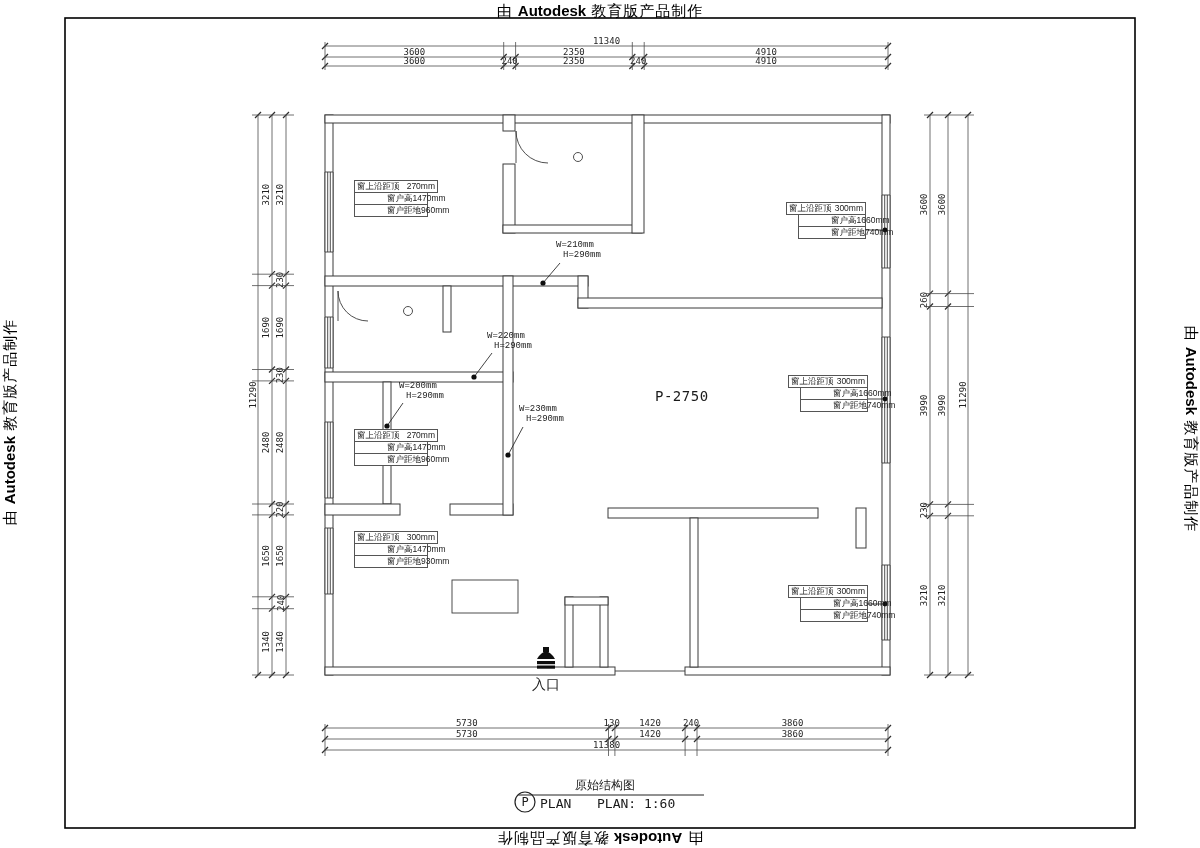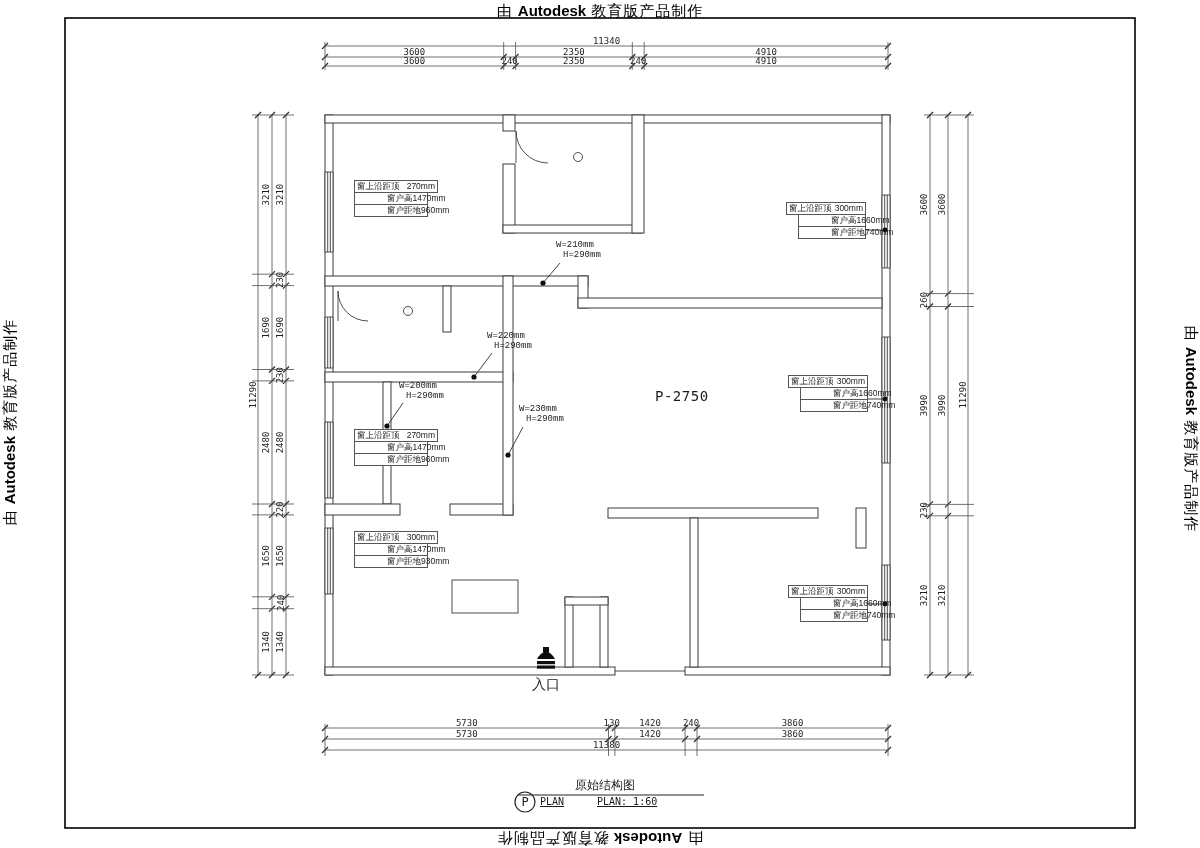--- a/index.html
+++ b/index.html
@@ -29,21 +29,21 @@
   .ann-row{display:flex;justify-content:space-between;border:1px solid #555;background:#fff;
            font-size:8.5px;line-height:11px;padding:0 2px;box-sizing:border-box;white-space:nowrap;}
   .ann-row + .ann-row{margin-top:-1px;padding-left:32px;}
   .lw1{width:84px}.lw2{width:74px}.rw1{width:80px}.rw2{width:68px}
   
   .beam{position:absolute;font-family:Liberation Mono, monospace;font-size:9px;line-height:10px;white-space:nowrap;}
   .beam .h{display:block;padding-left:7px;}
   .room-label{position:absolute;font-family:"DejaVu Sans Mono",monospace;font-size:14px;letter-spacing:0.5px;}
   .small-label{position:absolute;font-size:14px;text-align:center;}
   .title-main{position:absolute;left:540px;top:777px;width:130px;text-align:center;font-size:12px;}
-  .title-sub{position:absolute;font-family:"DejaVu Sans Mono",monospace;font-size:10px;text-decoration:underline;}
+  .title-sub{position:absolute;font-family:"DejaVu Sans Mono",monospace;font-size:13px;}
   .badge-p{position:absolute;left:515px;top:795px;width:20px;text-align:center;font-size:12px;
            font-family:"DejaVu Sans Mono",monospace;}
 </style>
 </head>
 <body>
 
 <div class="page">
 
   <svg id="plan-svg" width="1200" height="848">
 

